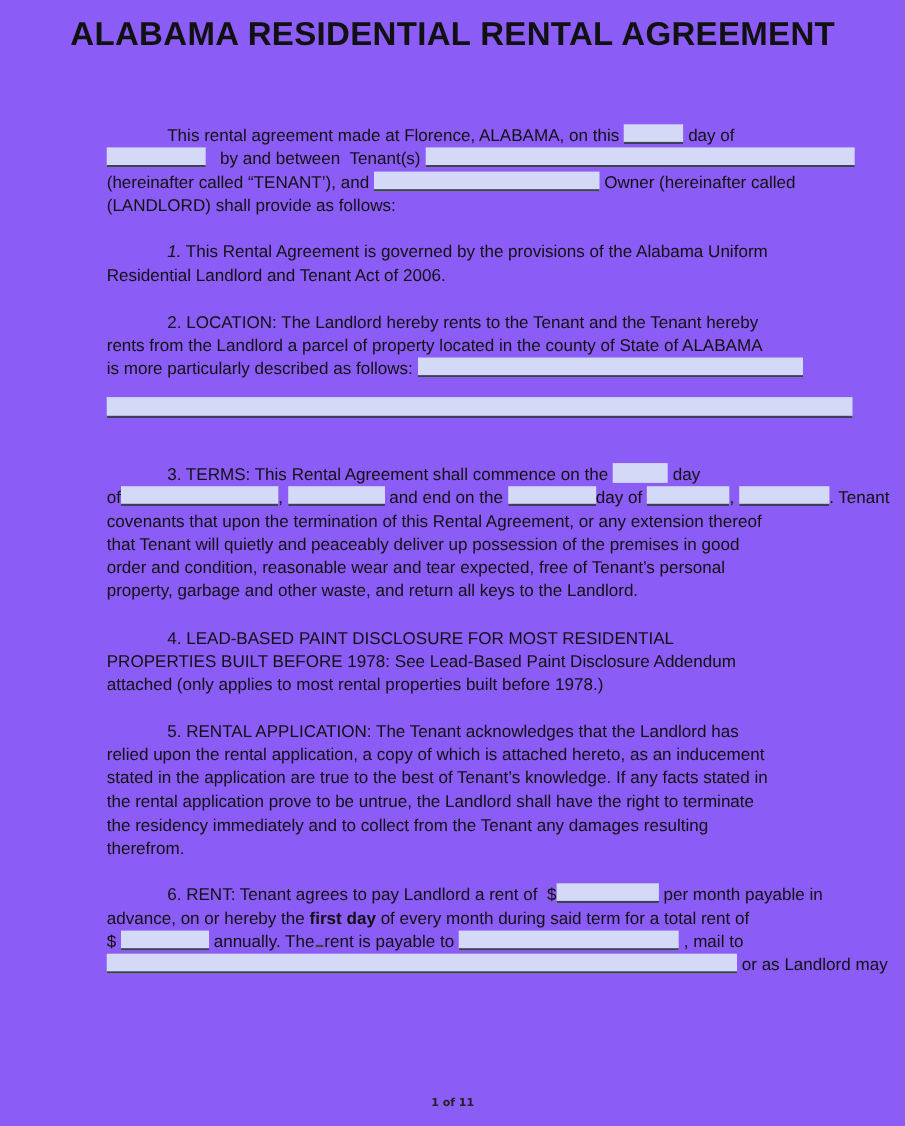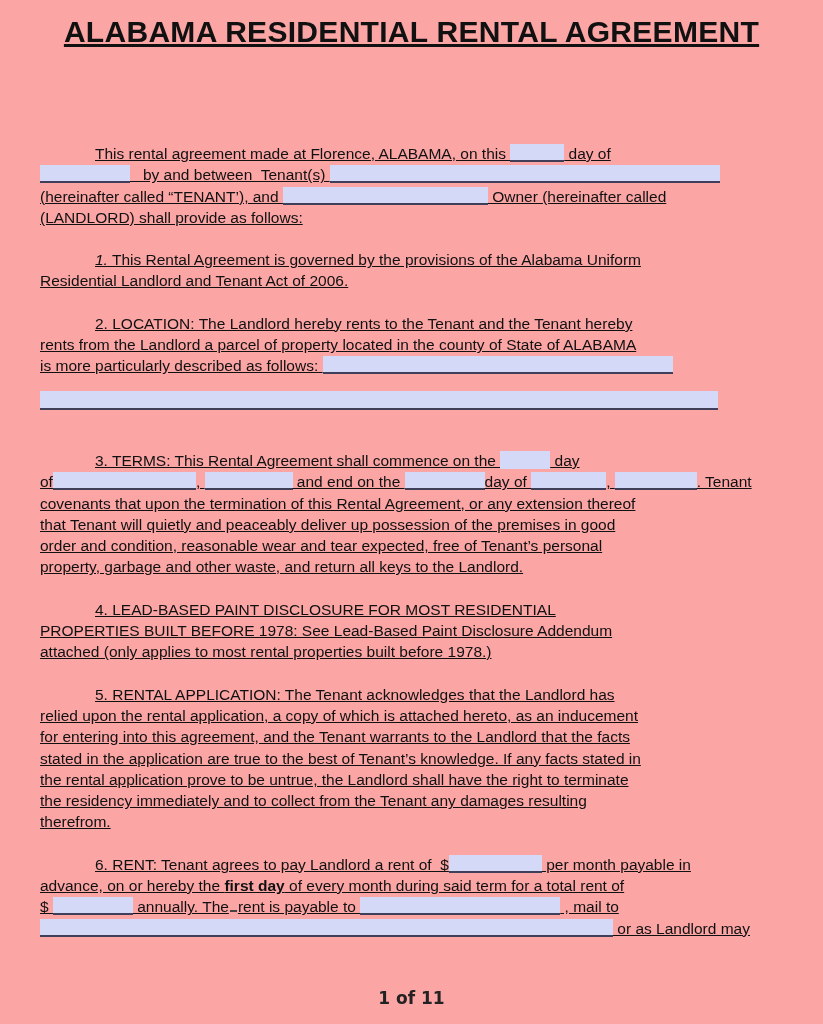--- a/index.html
+++ b/index.html
@@ -1,36 +1,35 @@
 <!DOCTYPE html>
 <html><head>
 <meta charset="utf-8">
 <style>
   html,body { margin:0; padding:0; background:#ffffff; }
   .page {
     position:relative;
     width:823px; height:1024px;
-    background:#fca5a5;
+    background:#8b5cf6;
     font-family:"Liberation Sans", sans-serif;
     color:var(--ink, #111);
     overflow:hidden;
-    text-decoration:underline;
   }
   .title {
     margin:0;
     padding-top:15px;
     text-align:center;
     font-size:30px;
     font-weight:bold;
     letter-spacing:0.3px;
     white-space:pre;
   }
   .doc {
-    margin-top:94px;
-    padding-left:40px;
+    margin-top:64px;
+    padding-left:97px;
     font-size:15.5px;
     line-height:21.3px;
   }
   .para { margin:0 0 21px 0; }
   .line { white-space:pre; }
   .line.indent { padding-left:55px; }
   .seg-i { font-style:italic; }
   .seg-b { font-weight:bold; }
   .blank {
     display:inline-block;
@@ -51,21 +50,21 @@
     border-bottom:2px solid #444;
     vertical-align:0px;
     margin:0 1px;
   }
   .footer {
     position:absolute;
     left:0; right:0;
     bottom:16px;
     text-align:center;
     font-family:"DejaVu Sans", sans-serif;
-    font-size:17px;
+    font-size:10px;
     font-weight:bold;
     color:#222;
   }
 </style>
 </head>
 <body>
 
 <div class="page" style="--hl: #d3d9f6; --ul: #3f3f5a; --ink: #111111;">
   <h1 class="title">ALABAMA RESIDENTIAL RENTAL AGREEMENT</h1>
   <div class="doc" id="doc-body">
@@ -94,21 +93,20 @@
         <div class="line"><span class="seg-t">property, garbage and other waste, and return all keys to the Landlord.</span></div>
       </div>
       <div class="para">
         <div class="line indent"><span class="seg-t">4. LEAD-BASED PAINT DISCLOSURE FOR MOST RESIDENTIAL</span></div>
         <div class="line"><span class="seg-t">PROPERTIES BUILT BEFORE 1978: See Lead-Based Paint Disclosure Addendum</span></div>
         <div class="line"><span class="seg-t">attached (only applies to most rental properties built before 1978.)</span></div>
       </div>
       <div class="para">
         <div class="line indent"><span class="seg-t">5. RENTAL APPLICATION: The Tenant acknowledges that the Landlord has</span></div>
         <div class="line"><span class="seg-t">relied upon the rental application, a copy of which is attached hereto, as an inducement</span></div>
-        <div class="line"><span class="seg-t">for entering into this agreement, and the Tenant warrants to the Landlord that the facts</span></div>
         <div class="line"><span class="seg-t">stated in the application are true to the best of Tenant’s knowledge. If any facts stated in</span></div>
         <div class="line"><span class="seg-t">the rental application prove to be untrue, the Landlord shall have the right to terminate</span></div>
         <div class="line"><span class="seg-t">the residency immediately and to collect from the Tenant any damages resulting</span></div>
         <div class="line"><span class="seg-t">therefrom.</span></div>
       </div>
       <div class="para">
         <div class="line indent"><span class="seg-t">6. RENT: Tenant agrees to pay Landlord a rent of  $</span><span class="blank u" style="width: 93px;"></span><span class="seg-t"> per month payable in</span></div>
         <div class="line"><span class="seg-t">advance, on or hereby the </span><span class="seg-b">first day</span><span class="seg-t"> of every month during said term for a total rent of</span></div>
         <div class="line"><span class="seg-t">$ </span><span class="blank u" style="width: 80px;"></span><span class="seg-t"> annually. The</span><span class="uspace"></span><span class="seg-t">rent is payable to </span><span class="blank u" style="width: 200px;"></span><span class="seg-t"> , mail to</span></div>
         <div class="line"><span class="blank u" style="width: 573px;"></span><span class="seg-t"> or as Landlord may</span></div>

